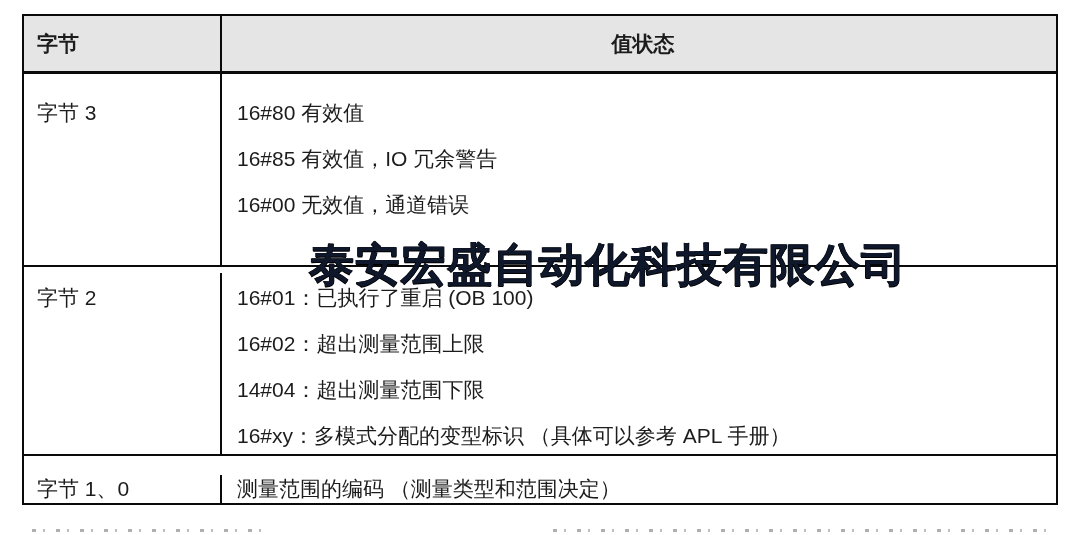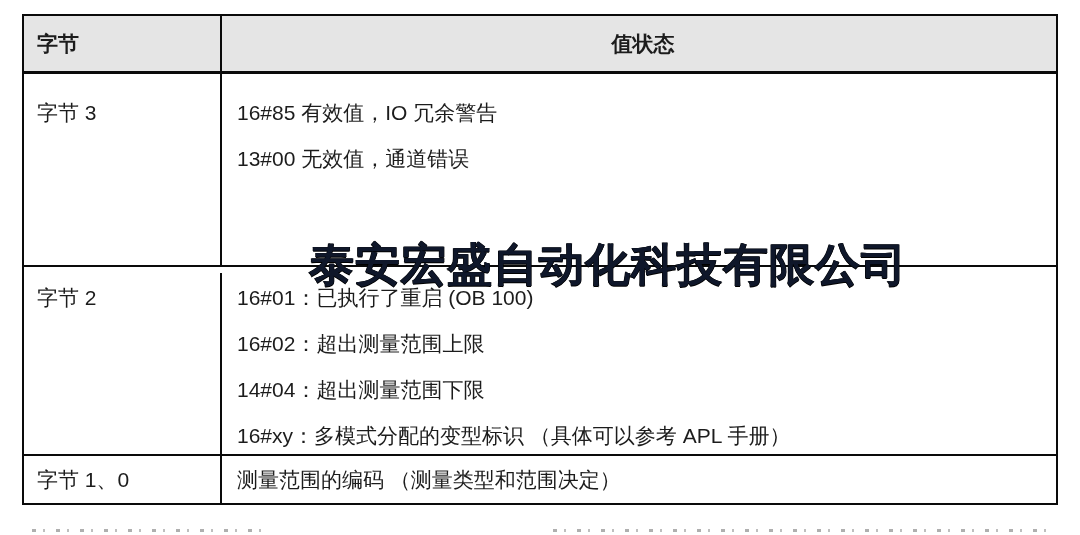--- a/index.html
+++ b/index.html
@@ -20,21 +20,21 @@
   .tbl {
     position: absolute;
     left: 22px;
     top: 14px;
     width: 1036px;
     border: 2px solid #0a0a0a;
     background: #ffffff;
     font-size: 21px;
   }
   .tr { display: flex; border-bottom: 2px solid #0a0a0a; }
-  .tr:last-child { border-bottom: none; }
+  .tr:last-child { border-bottom: none; align-items: flex-end; }
 
   .header-row {
     height: 58px;
     background: #e5e5e5;
     border-bottom: 3px solid #0a0a0a;
     font-weight: 600;
   }
   .c-byte {
     width: 198px;
     flex: 0 0 198px;
@@ -112,22 +112,23 @@
     <div class="tr header-row">
       <div class="c-byte">字节</div>
       <div class="c-val">值状态</div>
     </div>
 
     <div class="tr row-1">
       <div class="c-byte pad-a">
         <div class="line">字节 3</div>
       </div>
       <div class="c-val pad-a">
+        <div class="line">16#80 有效值</div>
         <div class="line">16#85 有效值，IO 冗余警告</div>
-        <div class="line">13#00 无效值，通道错误</div>
+        <div class="line">16#00 无效值，通道错误</div>
       </div>
     </div>
 
     <div class="tr row-2">
       <div class="c-byte pad-b">
         <div class="line">字节 2</div>
       </div>
       <div class="c-val pad-b">
         <div class="line">16#01：已执行了重启 (OB 100)</div>
         <div class="line">16#02：超出测量范围上限</div>

